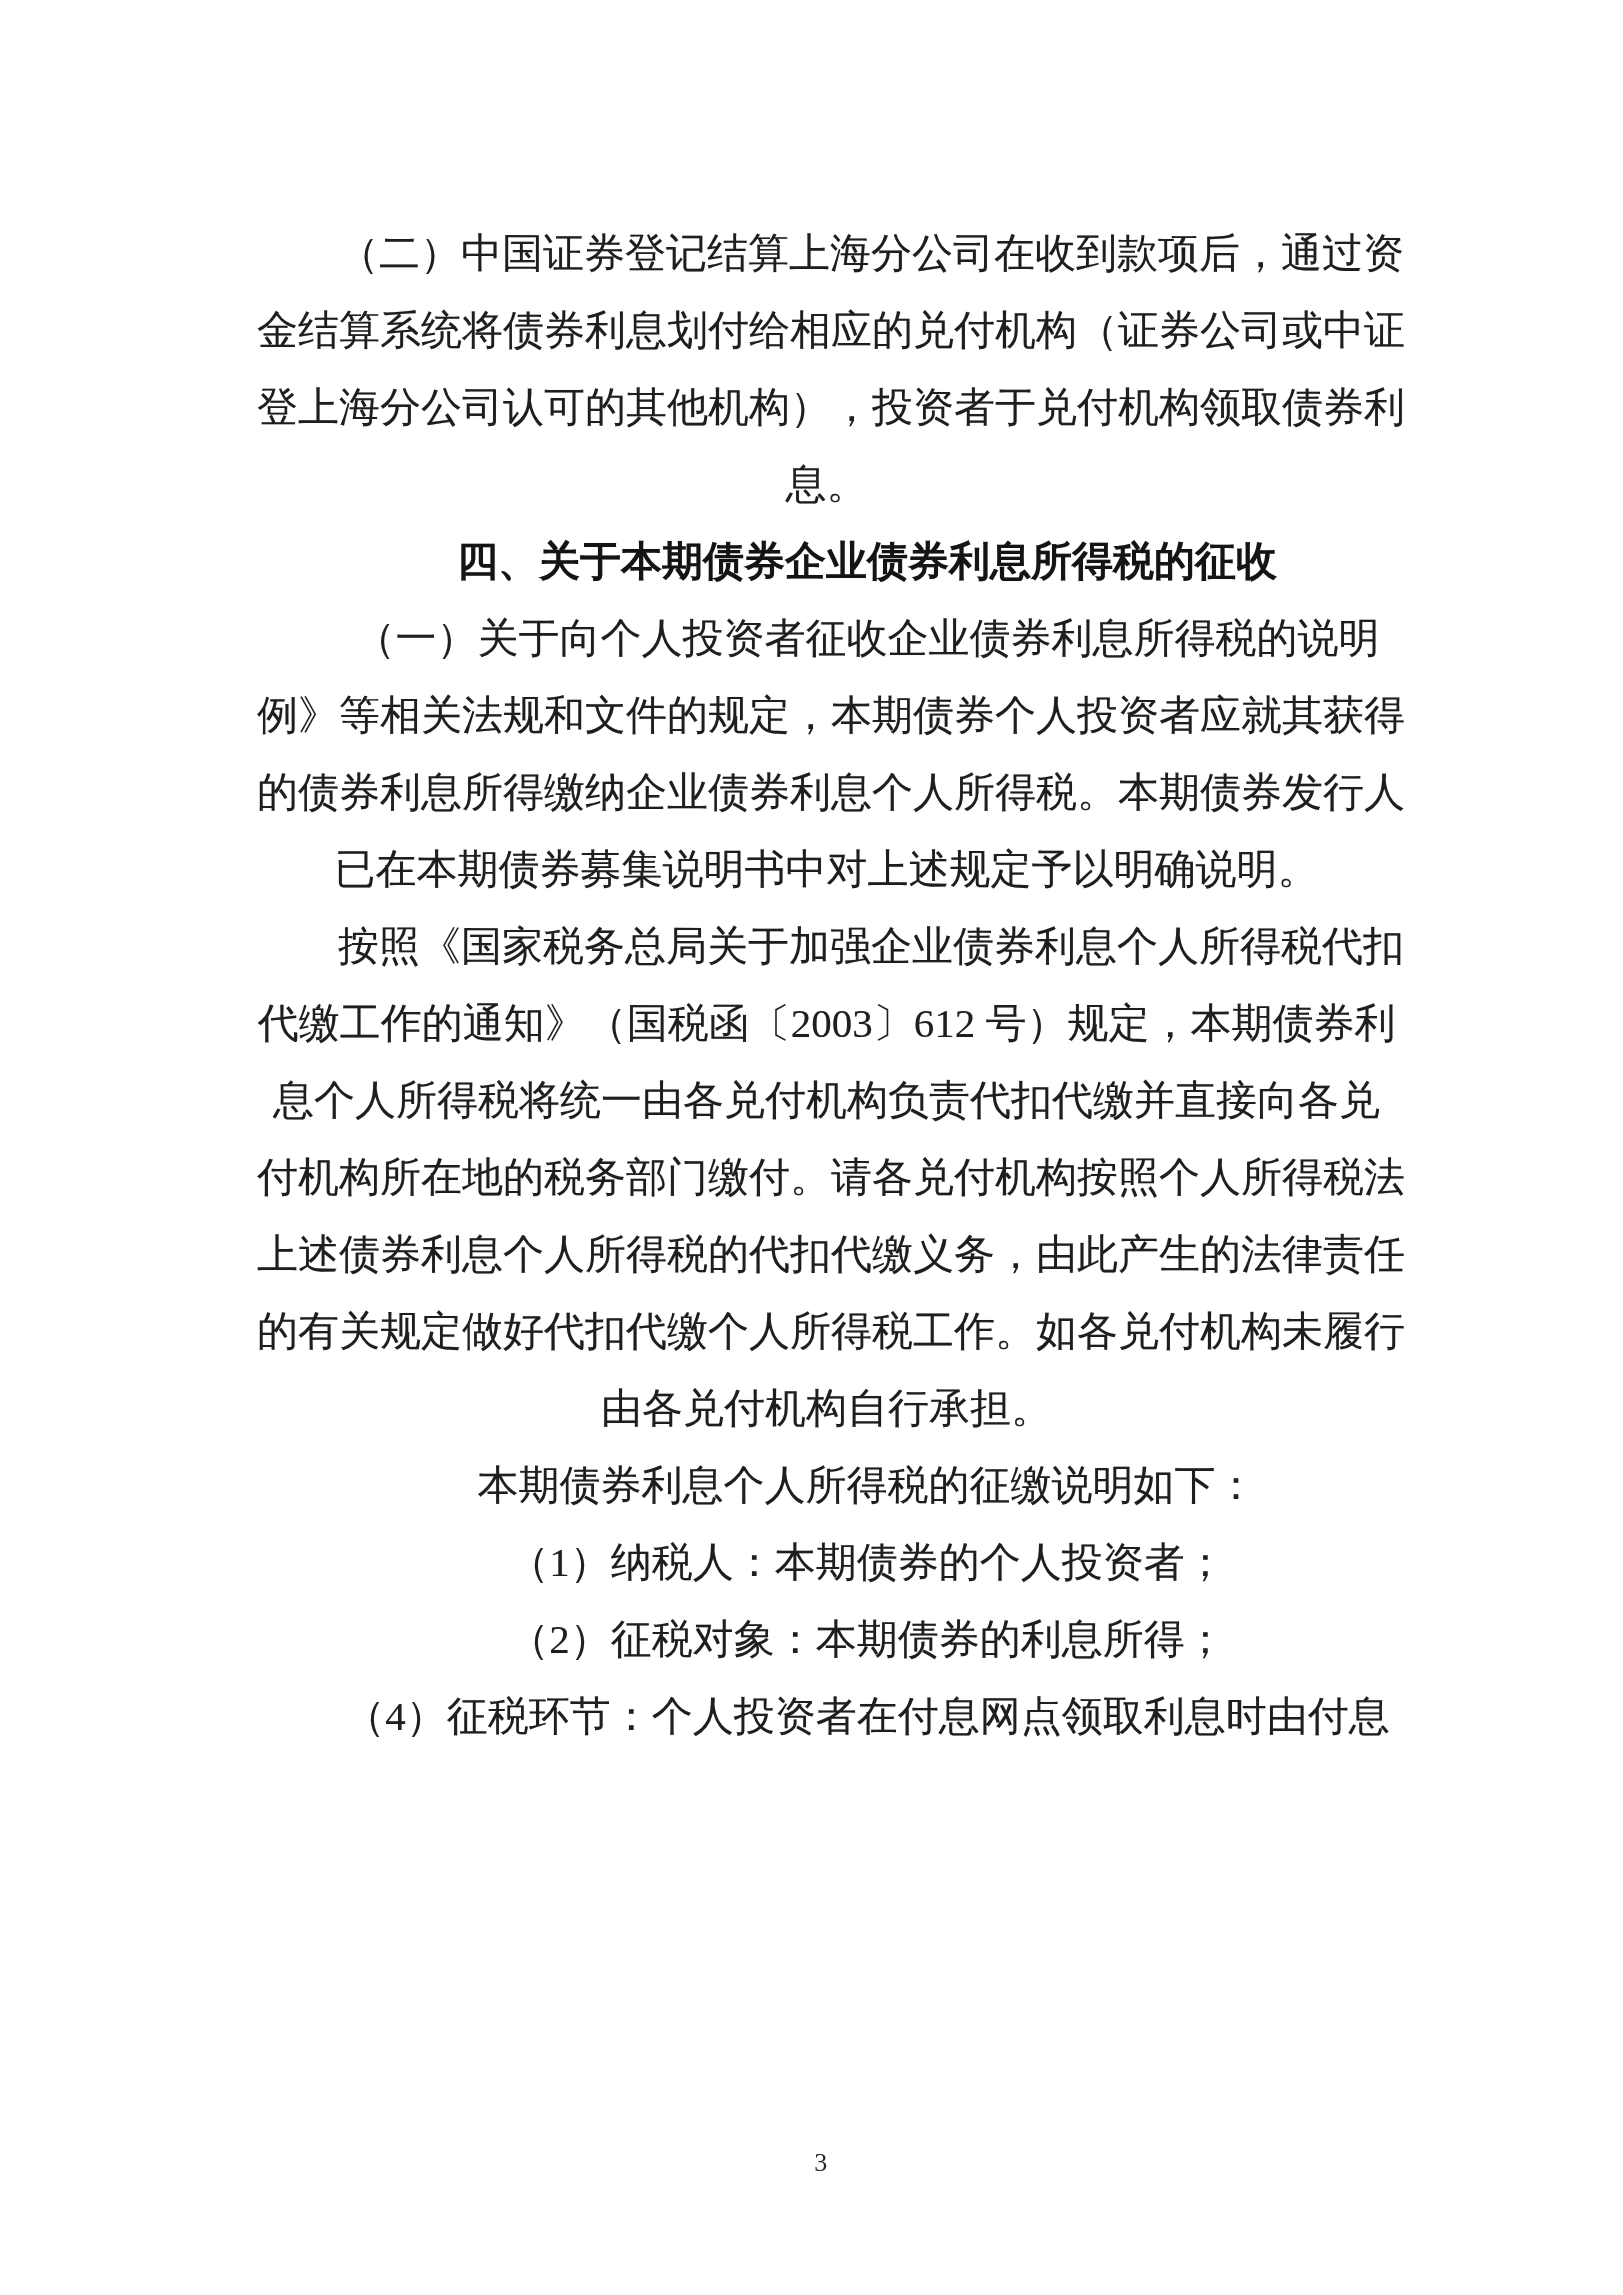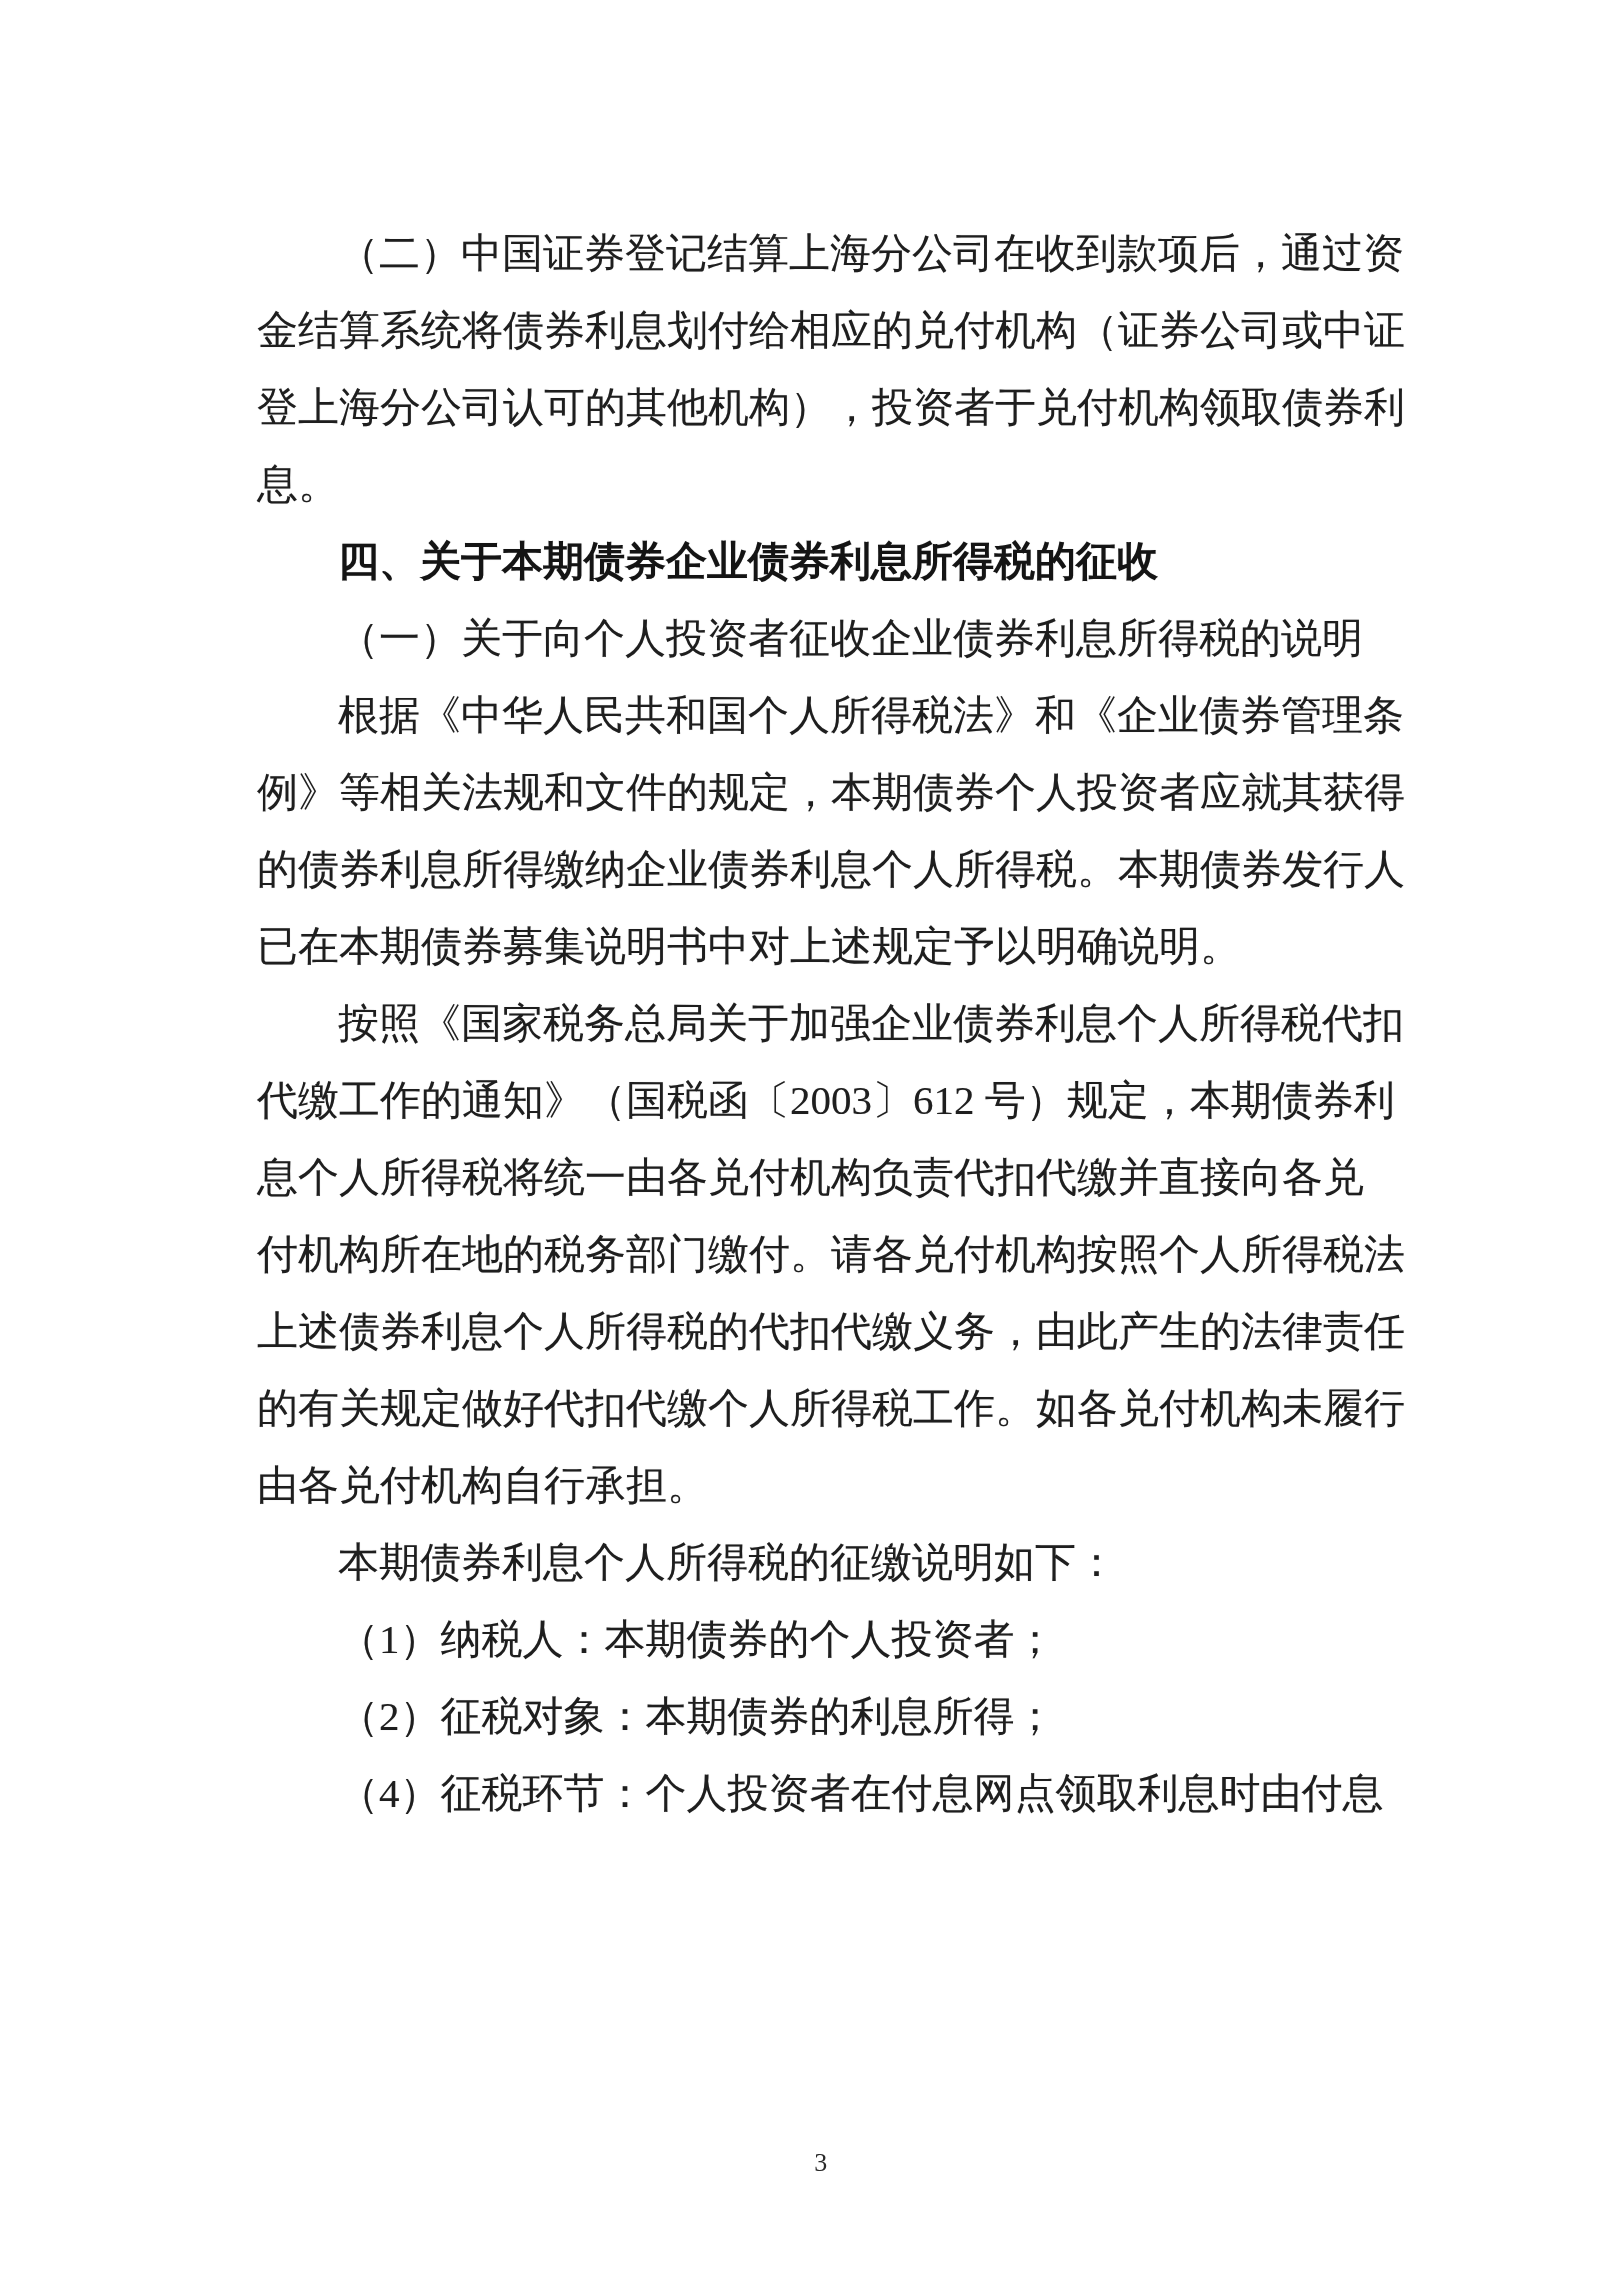--- a/index.html
+++ b/index.html
@@ -14,20 +14,21 @@
     background: #ffffff;
     overflow: hidden;
     font-family: "Liberation Serif", "DejaVu Serif", serif;
     color: #1e1e1e;
   }
   .content {
     position: absolute;
     left: 257px;
     top: 215px;
     width: 1139px;
+    text-align: center;
   }
   .line {
     font-size: 41px;
     line-height: 77px;
     height: 77px;
     letter-spacing: 0px;
     white-space: nowrap;
     color: #1e1e1e;
     
     text-shadow: 0 0 0.7px rgba(30,30,30,0.35);
@@ -58,21 +59,20 @@
 <body>
 
 <div class="page">
   <div class="content">
     <div class="line indent">（二）中国证券登记结算上海分公司在收到款项后，通过资</div>
     <div class="line">金结算系统将债券利息划付给相应的兑付机构（证券公司或中证</div>
     <div class="line">登上海分公司认可的其他机构），投资者于兑付机构领取债券利</div>
     <div class="line">息。</div>
     <div class="line indent heading">四、关于本期债券企业债券利息所得税的征收</div>
     <div class="line indent">（一）关于向个人投资者征收企业债券利息所得税的说明</div>
-    <div class="line indent">根据《中华人民共和国个人所得税法》和《企业债券管理条</div>
     <div class="line">例》等相关法规和文件的规定，本期债券个人投资者应就其获得</div>
     <div class="line">的债券利息所得缴纳企业债券利息个人所得税。本期债券发行人</div>
     <div class="line">已在本期债券募集说明书中对上述规定予以明确说明。</div>
     <div class="line indent">按照《国家税务总局关于加强企业债券利息个人所得税代扣</div>
     <div class="line">代缴工作的通知》（国税函〔2003〕612 号）规定，本期债券利</div>
     <div class="line">息个人所得税将统一由各兑付机构负责代扣代缴并直接向各兑</div>
     <div class="line">付机构所在地的税务部门缴付。请各兑付机构按照个人所得税法</div>
     <div class="line">上述债券利息个人所得税的代扣代缴义务，由此产生的法律责任</div>
     <div class="line">的有关规定做好代扣代缴个人所得税工作。如各兑付机构未履行</div>
     <div class="line">由各兑付机构自行承担。</div>

